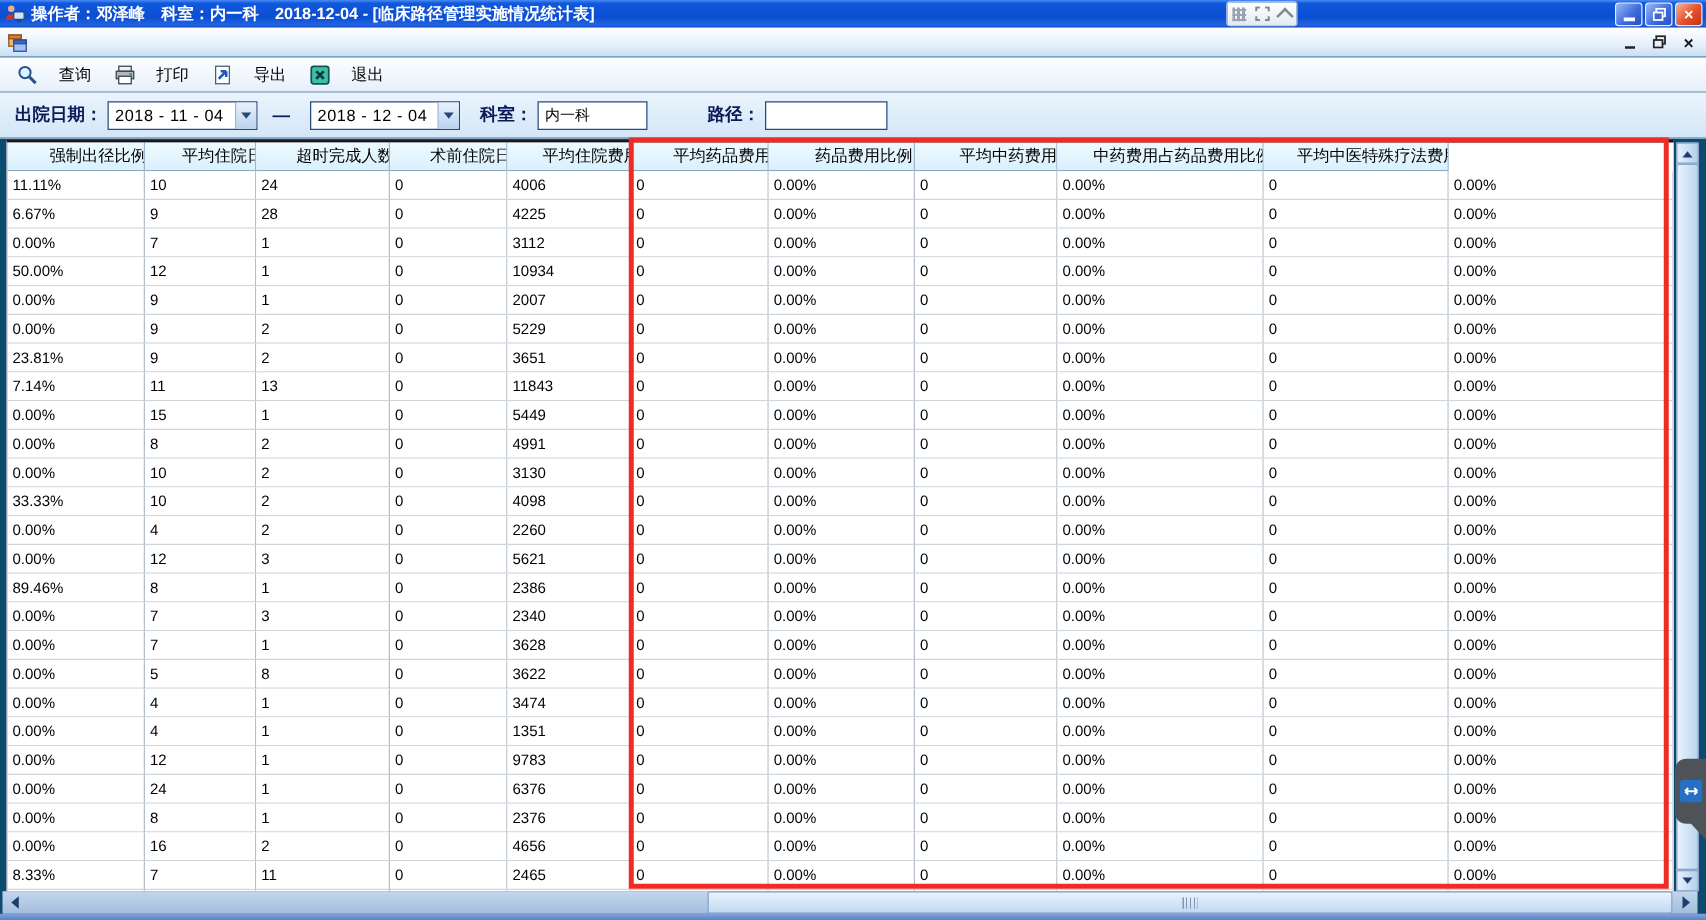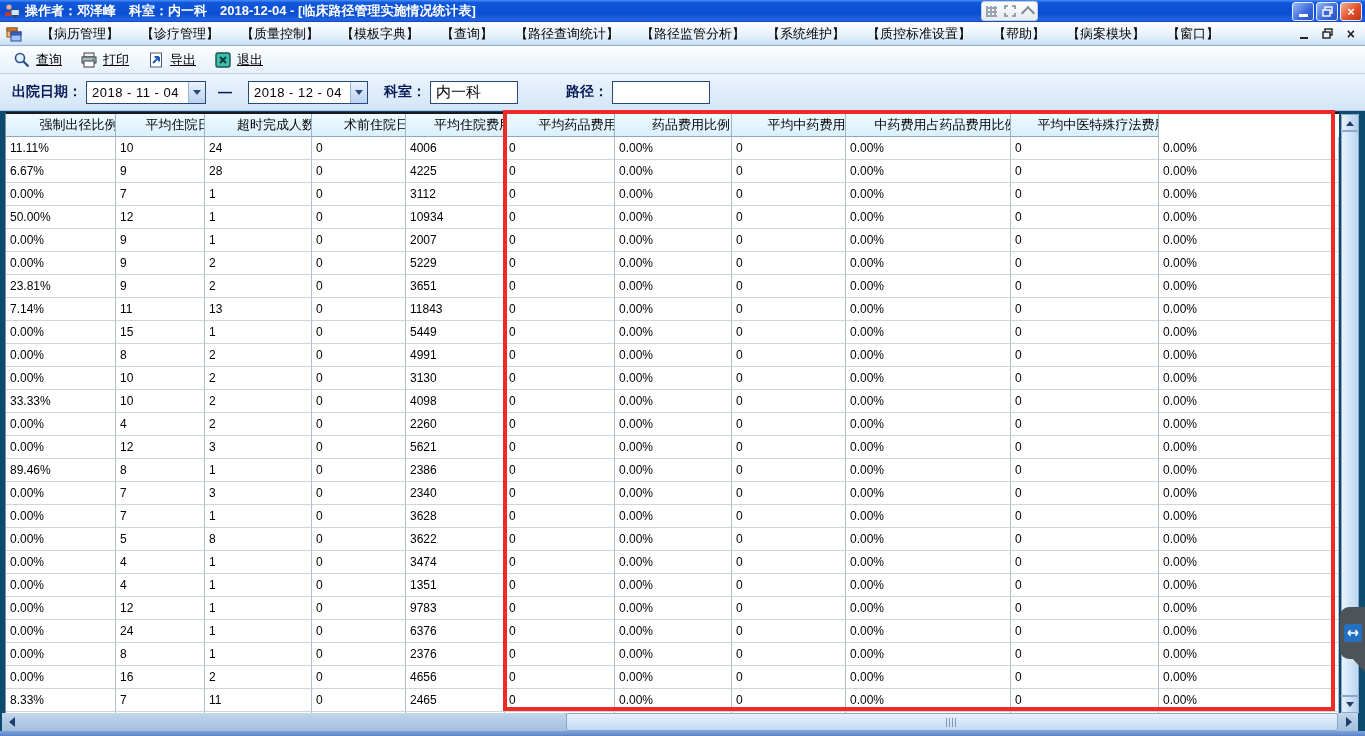--- a/index.html
+++ b/index.html
@@ -35,34 +35,34 @@
   .menubar .formicon{margin:0 8px 0 6px;display:flex;}
   .menu-item{padding:0 11px;white-space:nowrap;cursor:default;}
   .mdi{margin-left:auto;display:flex;align-items:center;gap:14px;padding-right:10px;color:#1a1a1a;}
   .mdi .m-min{width:8px;height:2px;background:#222;margin-top:8px;}
   .mdi .m-close{font-weight:bold;font-size:14px;line-height:1;}
 
   
   .toolbar{position:absolute;left:0;top:46px;width:100%;height:28px;box-sizing:border-box;
     background:linear-gradient(180deg,#fdfeff,#e6f0fb);border-bottom:1px solid #bdd1e5;
     display:flex;align-items:center;gap:4px;padding-left:6px;font-size:13px;color:#000;}
-  .tool-btn{display:flex;align-items:center;gap:5px;padding:2px 7px;cursor:default;text-decoration:underline;}
+  .tool-btn{display:flex;align-items:center;gap:16px;padding:2px 7px;cursor:default;}
 
   
   .filterbar{position:absolute;left:0;top:74px;width:100%;height:37px;box-sizing:border-box;
     background:linear-gradient(180deg,#ebf4fd,#d3e6f7);border-bottom:1px solid #aac4de;
     display:flex;align-items:center;padding-left:12px;font-size:14px;font-weight:bold;color:#081a57;}
   .combo{height:23px;border:1px solid #27497c;background:#fff;display:flex;align-items:stretch;
     font-weight:normal;color:#000;box-sizing:border-box;margin-left:4px;}
   .combo .val{width:96px;display:flex;align-items:center;padding-left:5px;font-size:13px;letter-spacing:.5px;border-radius:6px;}
   .combo .dd{width:16px;background:linear-gradient(180deg,#eaf2fc,#b9d2ee);border-left:1px solid #9ab4d4;
     display:flex;align-items:center;justify-content:center;}
   .tri-down{width:0;height:0;border:4px solid transparent;border-top:5px solid #25477a;margin-top:4px;}
   .dash{margin:0 12px;font-weight:bold;}
-  .txt{height:23px;border:1px solid #27497c;background:#fff;font-weight:normal;font-size:15px;
+  .txt{height:23px;border:1px solid #27497c;background:#fff;font-weight:normal;font-size:12px;
     display:flex;align-items:center;padding:0 5px;box-sizing:border-box;color:#000;margin-left:4px;}
   .txt.dept{width:88px;}
   .txt.path{width:98px;}
   .lbl{white-space:nowrap;}
   .lbl.path-l{margin-left:48px;}
 
   
   .grid-wrap{position:absolute;left:5px;top:112px;width:1334px;height:601px;background:#fff;
     border-top:2px solid #16191e;border-left:1px solid #7e8fa0;box-sizing:border-box;overflow:hidden;}
   .trow{display:grid;grid-template-columns:110px 89px 107px 94px 99px 110px 117px 114px 165px 148px 1fr;height:23px;}
@@ -147,34 +147,20 @@
 
   <div class="menubar">
     <span class="formicon">
       <svg width="16" height="16" viewBox="0 0 16 16">
         <rect x="1" y="2" width="10" height="9" fill="#f5b46a" stroke="#8a5a20"></rect>
         <rect x="1" y="2" width="10" height="3" fill="#e07830" stroke="#8a5a20"></rect>
         <rect x="5" y="6" width="10" height="9" fill="#9cc4f8" stroke="#2d4a8e"></rect>
         <rect x="5" y="6" width="10" height="3" fill="#3a66c8" stroke="#2d4a8e"></rect>
       </svg>
     </span>
-    <span style="display:flex;">
-        <span class="menu-item">【病历管理】</span>
-        <span class="menu-item">【诊疗管理】</span>
-        <span class="menu-item">【质量控制】</span>
-        <span class="menu-item">【模板字典】</span>
-        <span class="menu-item">【查询】</span>
-        <span class="menu-item">【路径查询统计】</span>
-        <span class="menu-item">【路径监管分析】</span>
-        <span class="menu-item">【系统维护】</span>
-        <span class="menu-item">【质控标准设置】</span>
-        <span class="menu-item">【帮助】</span>
-        <span class="menu-item">【病案模块】</span>
-        <span class="menu-item">【窗口】</span>
-      </span>
     <span class="mdi">
       <span class="m-min"></span>
       <span style="display:flex">
         <svg width="11" height="11" viewBox="0 0 11 11">
           <rect x="3" y="1" width="7" height="6" fill="none" stroke="#222" stroke-width="1.4"></rect>
           <rect x="1" y="4" width="7" height="6" fill="#e8f0fa" stroke="#222" stroke-width="1.4"></rect>
         </svg>
       </span>
       <span class="m-close">×</span>
     </span>

